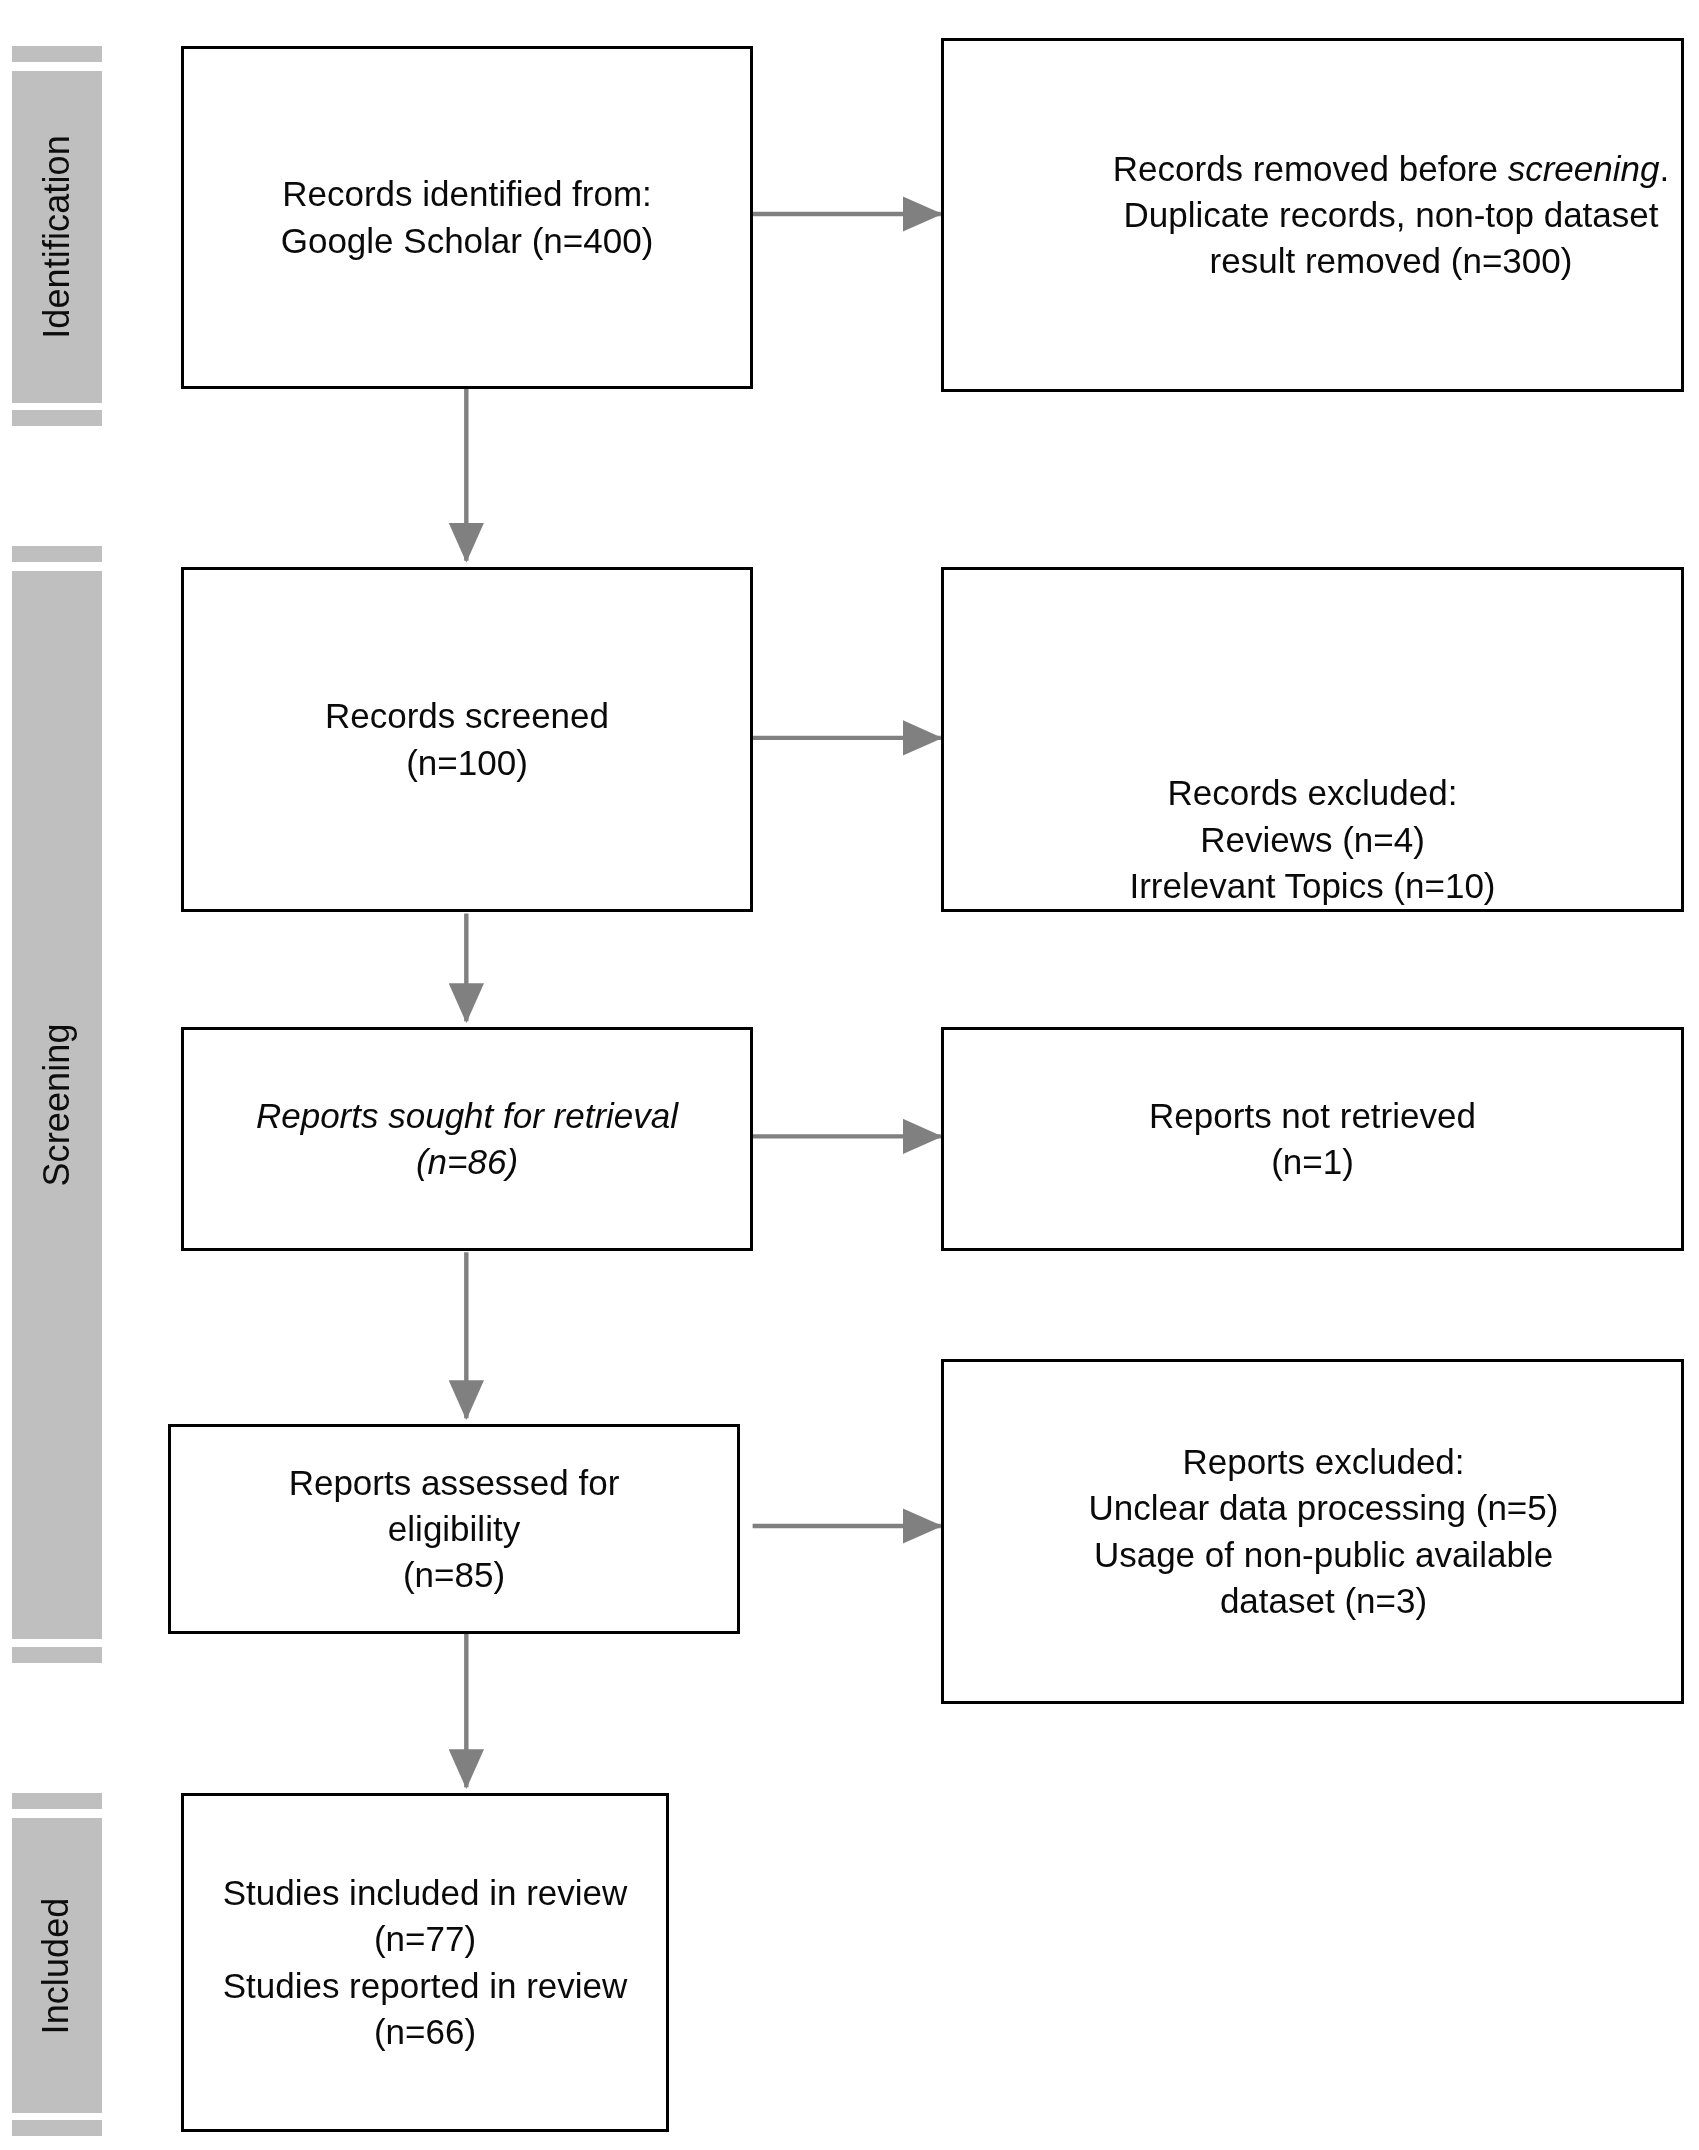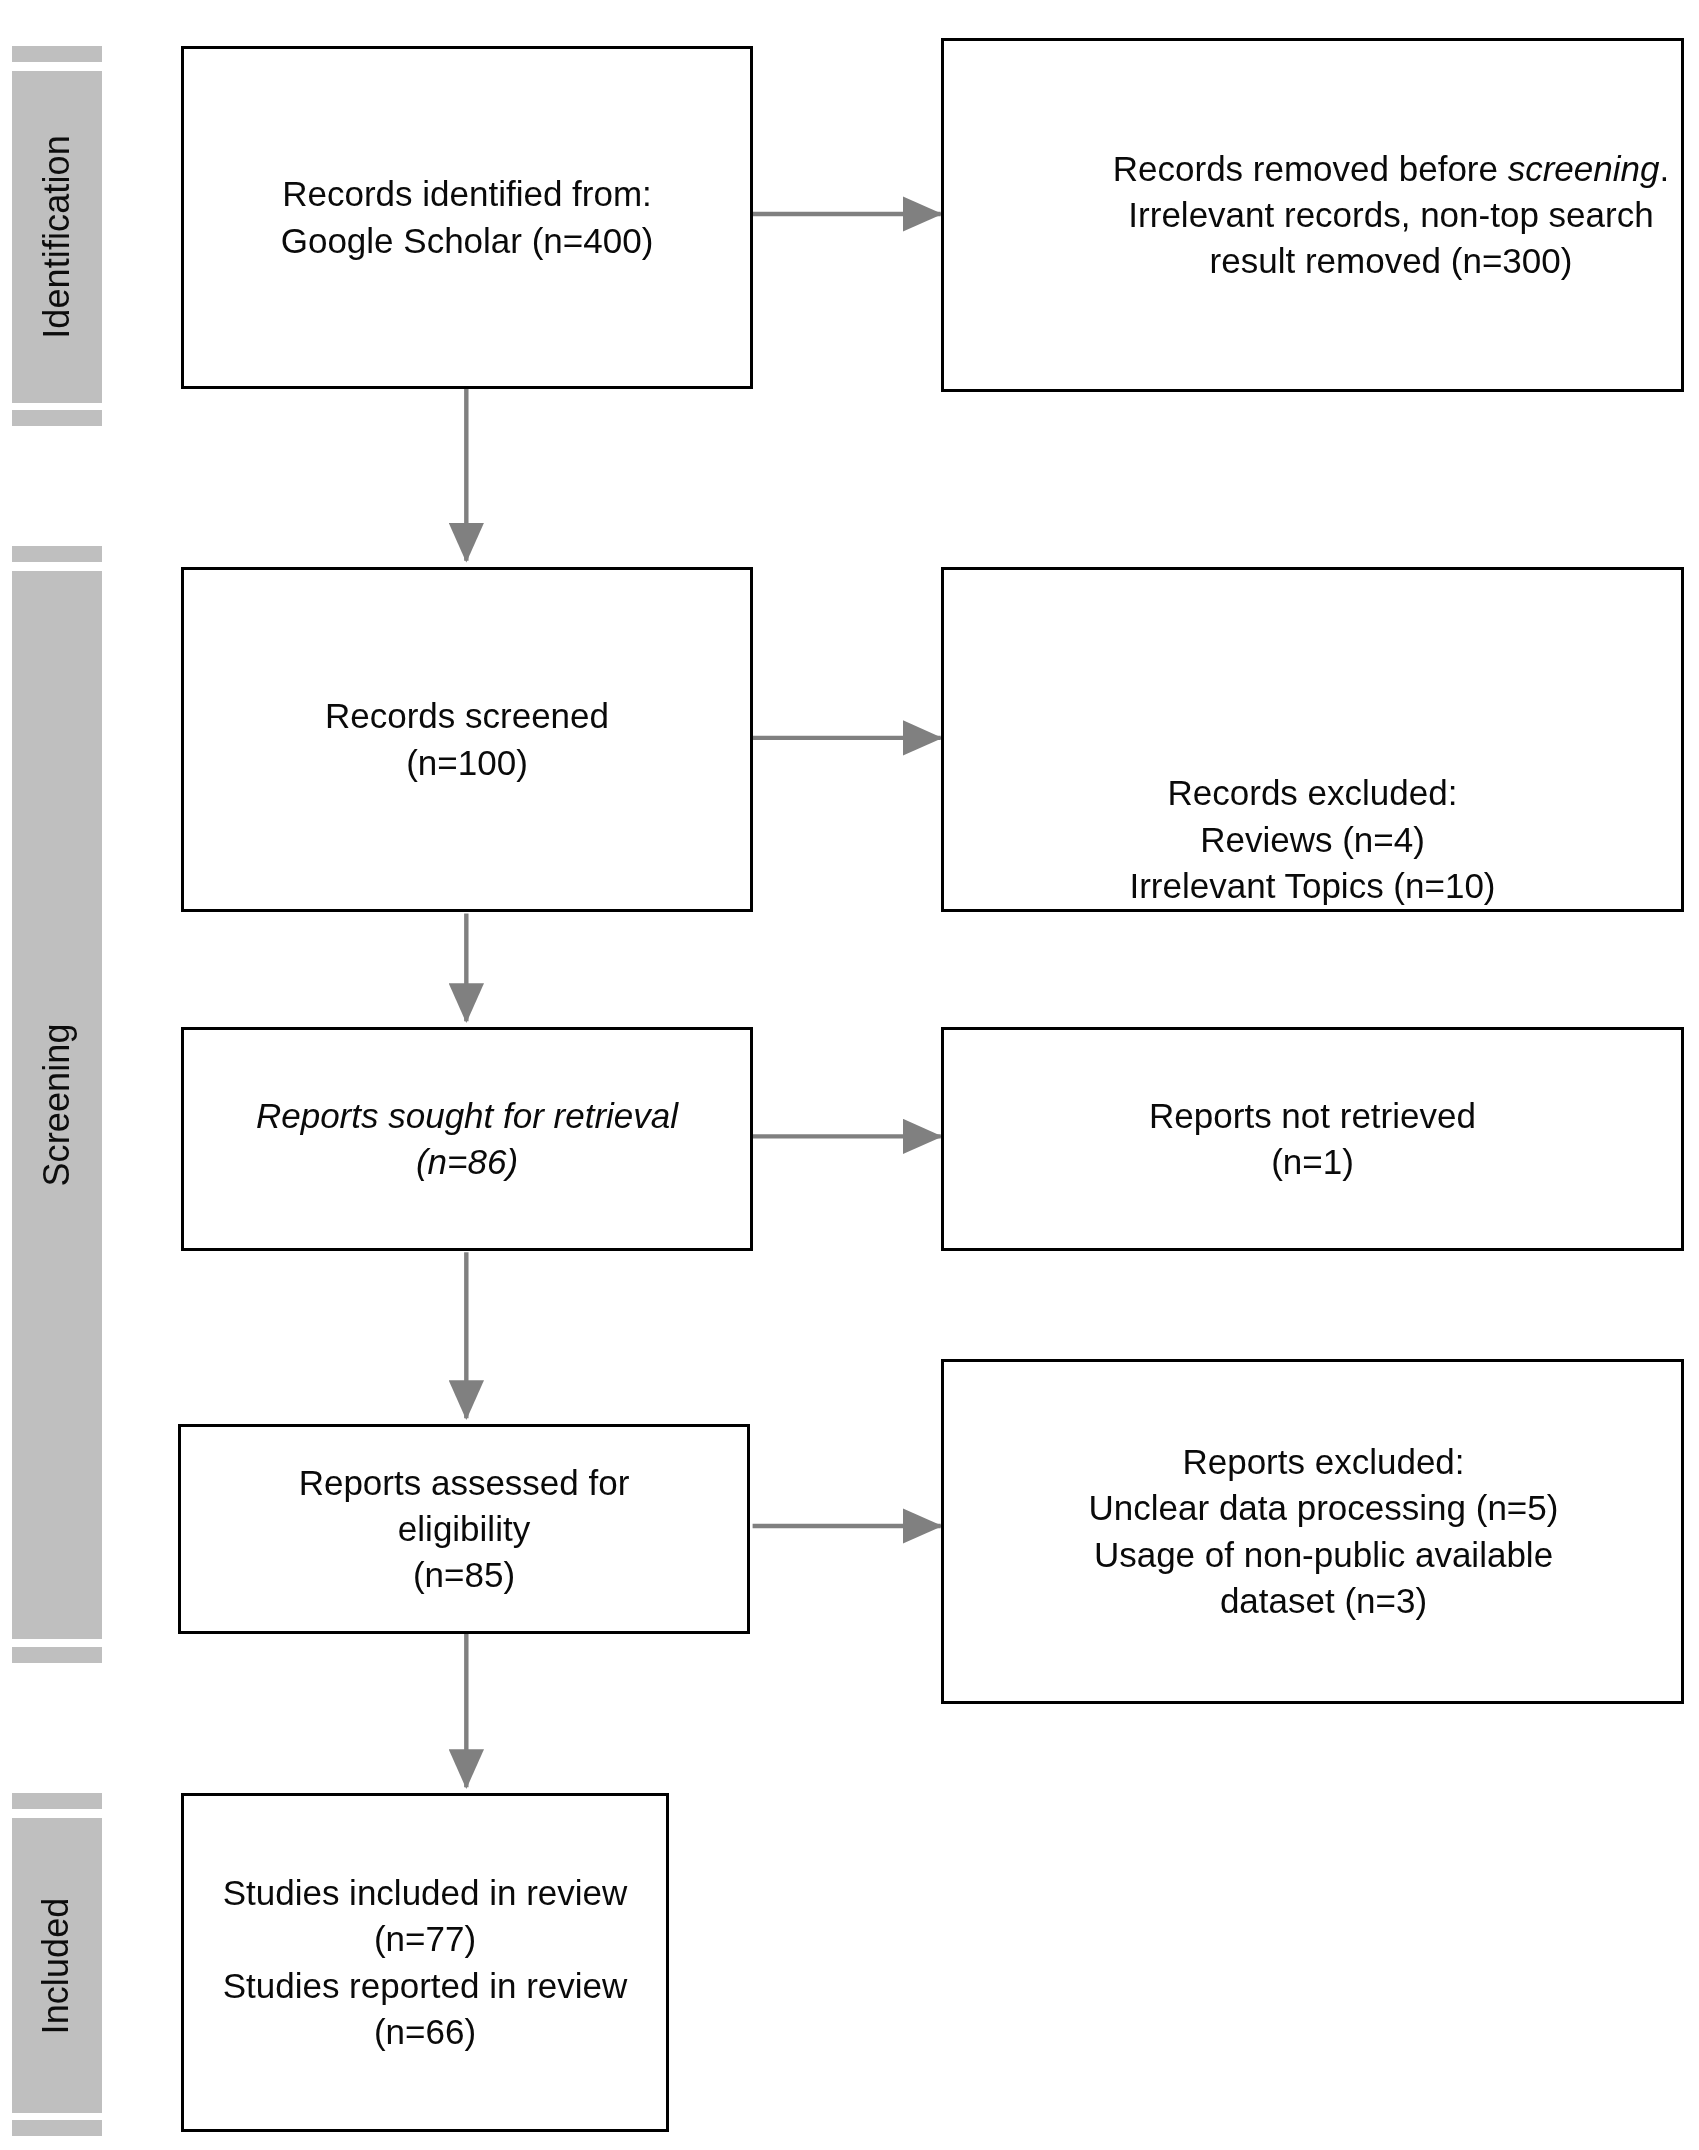--- a/index.html
+++ b/index.html
@@ -126,40 +126,40 @@
 
       <line x1="632" y1="2214" x2="632" y2="2422"></line>
     </g>
   </svg>
 
   <div class="flow-box" style="left:181px; top:46px; width:572px; height:343px;">
     <div class="box-text"><span>Records identified from:</span><br><span>Google Scholar (n=400)</span></div>
   </div>
 
   <div class="flow-box" style="left:941px; top:38px; width:743px; height:354px;justify-content:flex-end;">
-    <div class="box-text"><span>Records removed before </span><em>screening</em><span>.</span><br><span>Irrelevant records, non-top search</span><br><span>result removed (n=300)</span></div>
+    <div class="box-text"><span>Records removed before </span><em>screening</em><span>.</span><br><span>Duplicate records, non-top dataset</span><br><span>result removed (n=300)</span></div>
   </div>
 
   <div class="flow-box" style="left:181px; top:567px; width:572px; height:345px;">
     <div class="box-text"><span>Records screened</span><br><span>(n=100)</span></div>
   </div>
 
   <div class="flow-box" style="left:941px; top:567px; width:743px; height:345px;align-items:flex-end;">
     <div class="box-text"><span>Records excluded:</span><br><span>Reviews (n=4)</span><br><span>Irrelevant Topics (n=10)</span></div>
   </div>
 
   <div class="flow-box" style="left:181px; top:1027px; width:572px; height:224px;font-style:italic;">
     <div class="box-text"><span>Reports sought for retrieval</span><br><span>(n=86)</span></div>
   </div>
 
   <div class="flow-box" style="left:941px; top:1027px; width:743px; height:224px;">
     <div class="box-text"><span>Reports not retrieved</span><br><span>(n=1)</span></div>
   </div>
 
-  <div class="flow-box" style="left:178px; top:1424px; width:572px; height:210px;">
+  <div class="flow-box" style="left:168px; top:1424px; width:572px; height:210px;">
     <div class="box-text"><span>Reports assessed for</span><br><span>eligibility</span><br><span>(n=85)</span></div>
   </div>
 
   <div class="flow-box" style="left:941px; top:1359px; width:743px; height:345px;padding-left:22px;">
     <div class="box-text"><span>Reports excluded:</span><br><span>Unclear data processing (n=5)</span><br><span>Usage of non-public available</span><br><span>dataset (n=3)</span></div>
   </div>
 
   <div class="flow-box" style="left:181px; top:1793px; width:488px; height:339px;">
     <div class="box-text"><span>Studies included in review</span><br><span>(n=77)</span><br><span>Studies reported in review</span><br><span>(n=66)</span></div>
   </div>

